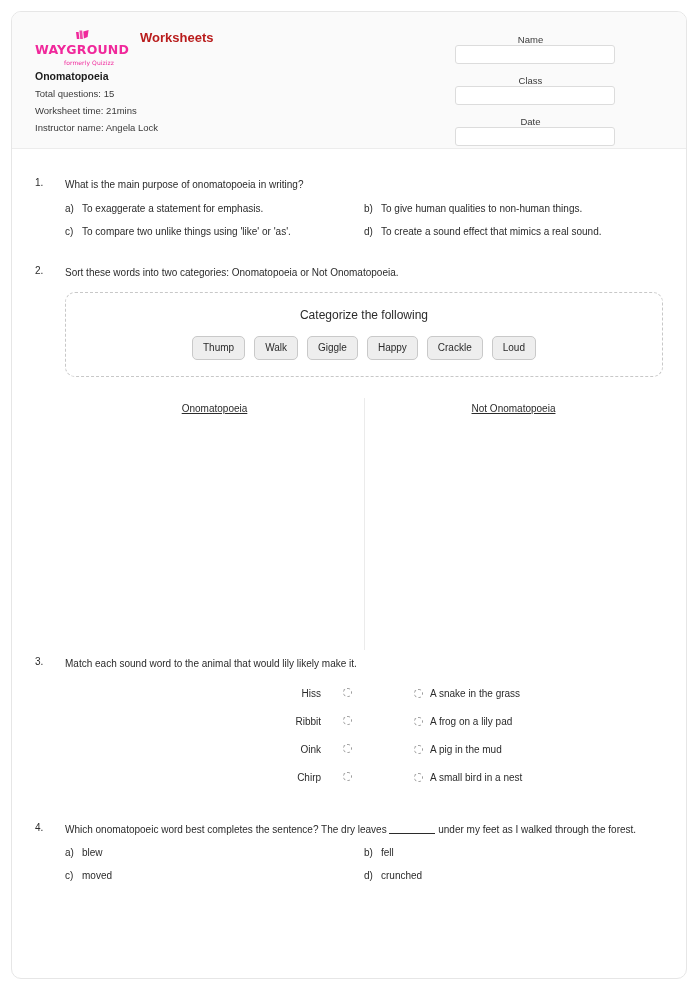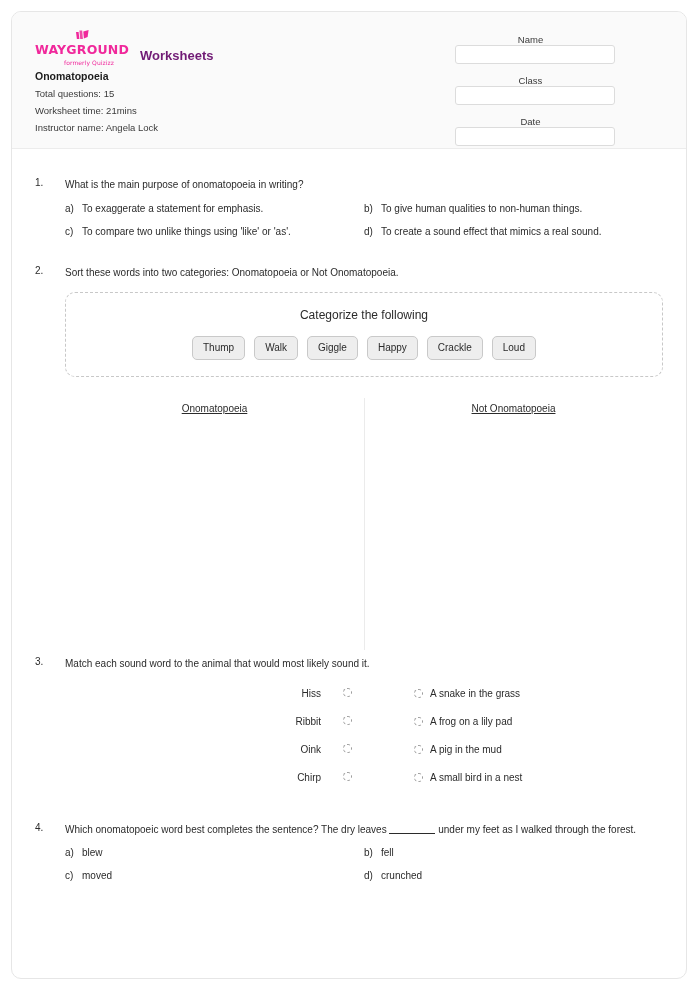--- a/index.html
+++ b/index.html
@@ -68,23 +68,23 @@
     font-family: "DejaVu Sans", sans-serif;
     font-size: 6px;
     color: #f0289b;
     letter-spacing: 0.1px;
     margin-top: 2px;
     margin-left: 14px;
   }
   .brand-title {
     font-size: 13px;
     font-weight: bold;
-    color: #701a75;
+    color: #b91c1c;
     margin-left: 11px;
-    margin-top: 18px;
+    margin-top: 0;
   }
 
   .meta {
     position: absolute;
     left: 23px;
     top: 58px;
   }
   .meta-title {
     font-size: 10.5px;
     font-weight: bold;
@@ -377,21 +377,21 @@
           <div class="cat-col right">
             <span class="cat-col-label">Not Onomatopoeia</span>
           </div>
         </div>
       </div>
     </div>
 
     <div class="q">
       <div class="q-num">3.</div>
       <div class="q-body">
-        <div class="q-text">Match each sound word to the animal that would most likely sound it.</div>
+        <div class="q-text">Match each sound word to the animal that would lily likely make it.</div>
 
         <div class="match">
           <div class="match-row">
             <div class="match-left">
               <span>Hiss</span>
               <span class="dot"></span>
             </div>
             <div class="match-right">
               <span class="dot"></span>
               <span>A snake in the grass</span>

